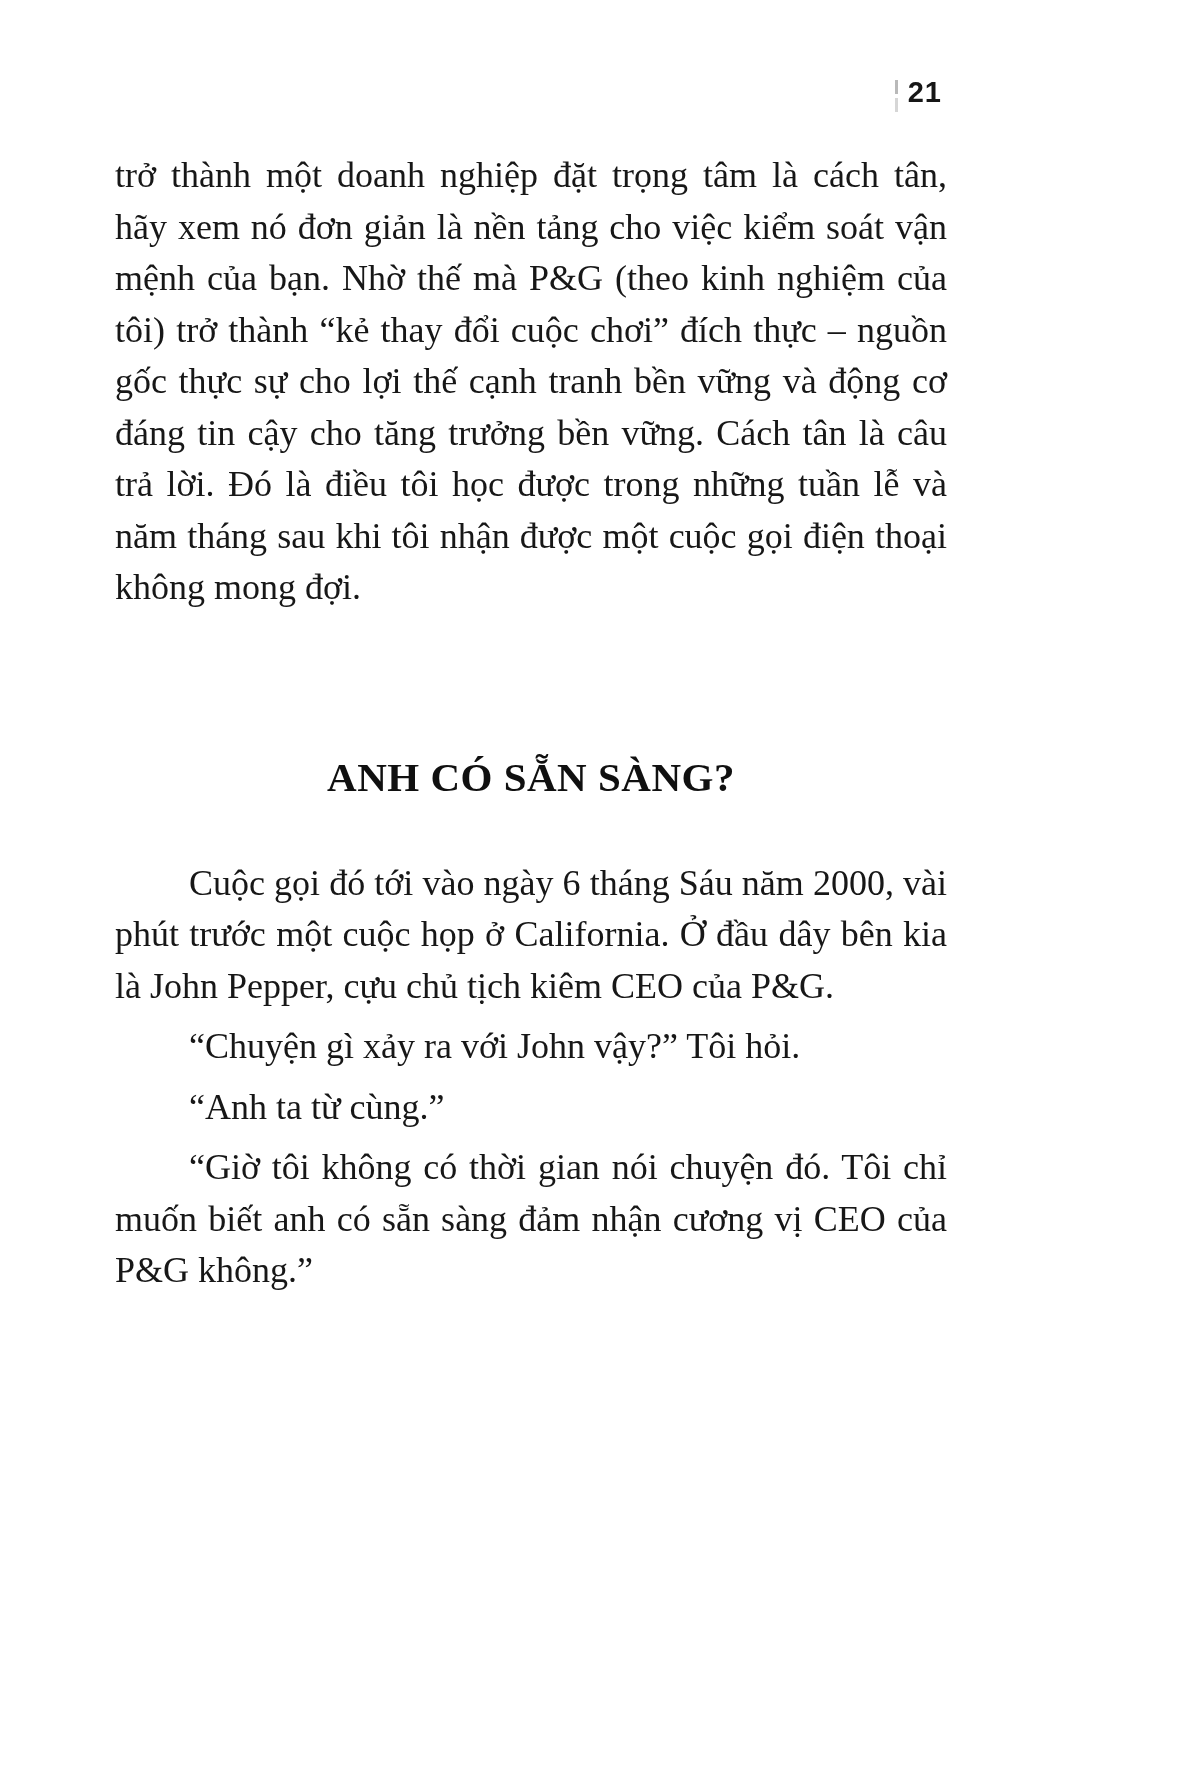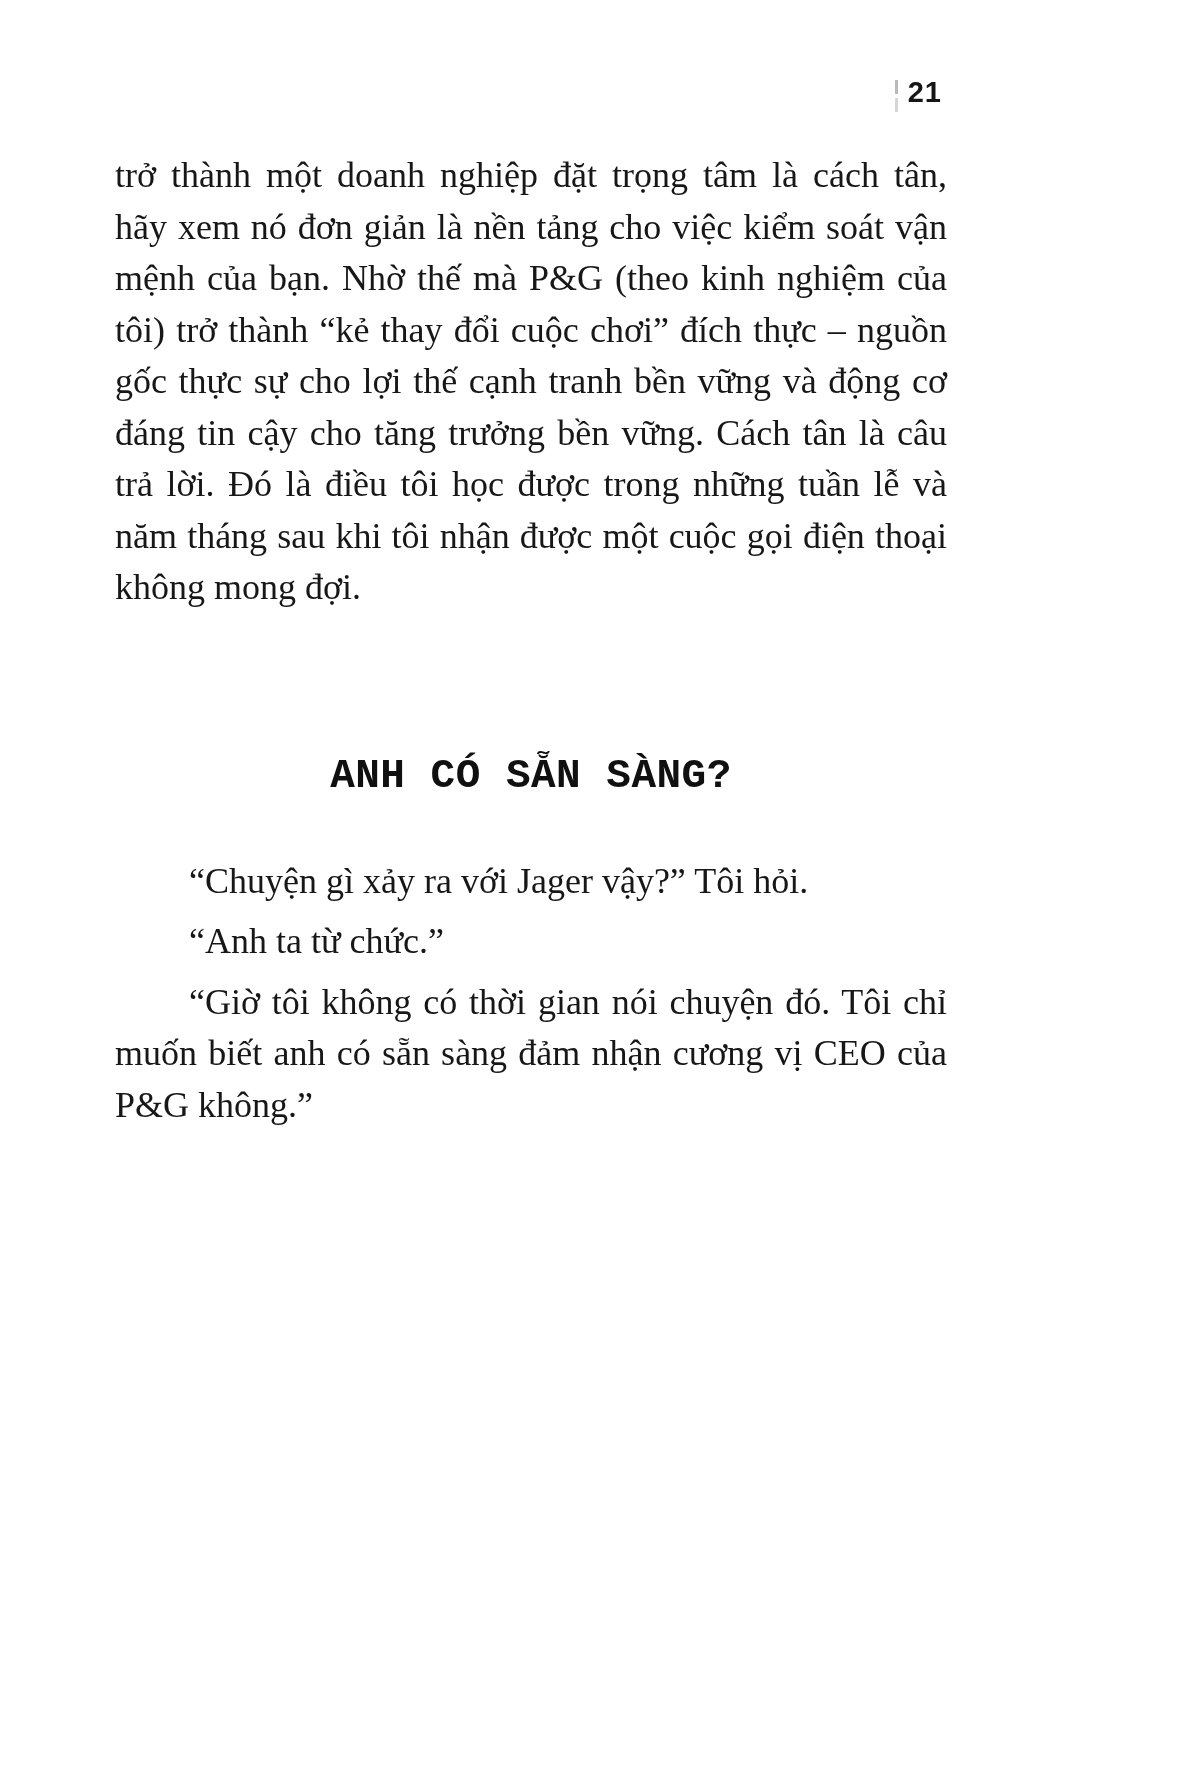--- a/index.html
+++ b/index.html
@@ -57,21 +57,21 @@
     text-align: justify;
     text-justify: inter-word;
     color: #171717;
   }
 
   p.body.indent { text-indent: 74px; }
 
   h2.heading {
     margin: 139px 0 57px 0;
     text-align: center;
-    font-family: Liberation Mono, monospace;
+    font-family: Liberation Serif, serif;
     font-weight: 700;
     font-size: 41px;
     letter-spacing: 0.5px;
     color: #101010;
   }
 </style>
 </head>
 <body>
 
 <div class="page">
@@ -80,24 +80,25 @@
     <span class="pn-mark"></span>
     <span class="page-number">21</span>
   </header>
 
   <main class="text-block">
 
     <p class="body">trở thành một doanh nghiệp đặt trọng tâm là cách tân, hãy xem nó đơn giản là nền tảng cho việc kiểm soát vận mệnh của bạn. Nhờ thế mà P&amp;G (theo kinh nghiệm của tôi) trở thành “kẻ thay đổi cuộc chơi” đích thực – nguồn gốc thực sự cho lợi thế cạnh tranh bền vững và động cơ đáng tin cậy cho tăng trưởng bền vững. Cách tân là câu trả lời. Đó là điều tôi học được trong những tuần lễ và năm tháng sau khi tôi nhận được một cuộc gọi điện thoại không mong đợi.</p>
 
     <h2 class="heading">ANH CÓ SẴN SÀNG?</h2>
 
+    <p class="body indent">Cuộc gọi đó tới vào ngày 6 tháng Sáu năm 2000, vài phút trước một cuộc họp ở California. Ở đầu dây bên kia là John Pepper, cựu chủ tịch kiêm CEO của P&amp;G.</p>
 
 
-    <p class="body indent">“Chuyện gì xảy ra với Jager vậy?” Tôi hỏi.</p>
+    <p class="body indent">“Chuyện gì xảy ra với John vậy?” Tôi hỏi.</p>
 
-    <p class="body indent">“Anh ta từ chức.”</p>
+    <p class="body indent">“Anh ta từ cùng.”</p>
 
 
     <p class="body indent">“Giờ tôi không có thời gian nói chuyện đó. Tôi chỉ muốn biết anh có sẵn sàng đảm nhận cương vị CEO của P&amp;G không.”</p>
 
   </main>
 
 </div>
 
 </body></html>

